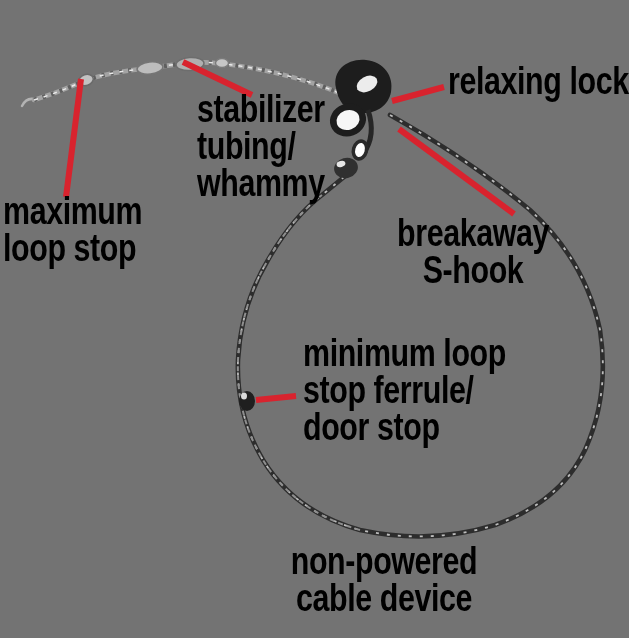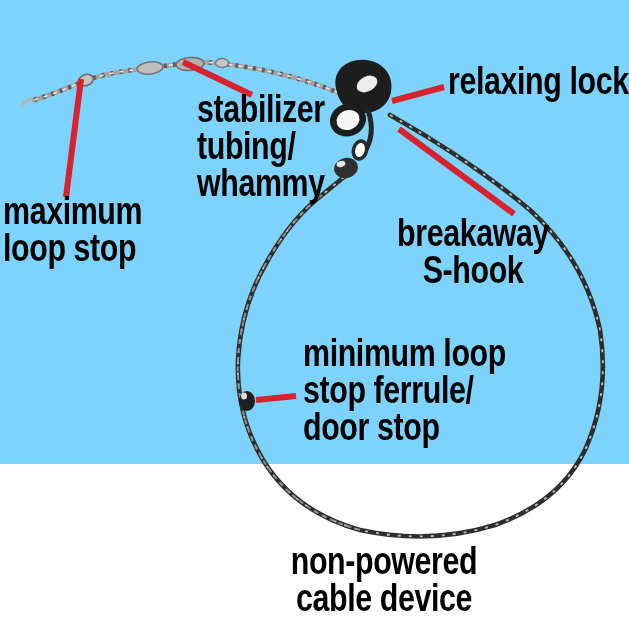--- a/index.html
+++ b/index.html
@@ -7,22 +7,22 @@
     padding: 0;
     background: #ffffff;
     width: 629px;
     height: 638px;
     overflow: hidden;
     font-family: "Liberation Sans", sans-serif;
   }
   .stage {
     position: relative;
     width: 629px;
-    height: 464px;
-    background: #7dd3fc;
+    height: 638px;
+    background: #737373;
   }
   .stage svg {
     position: absolute;
     left: 0;
     top: 0;
   }
   .label {
     position: absolute;
     color: #000000;
     font-weight: 700;

